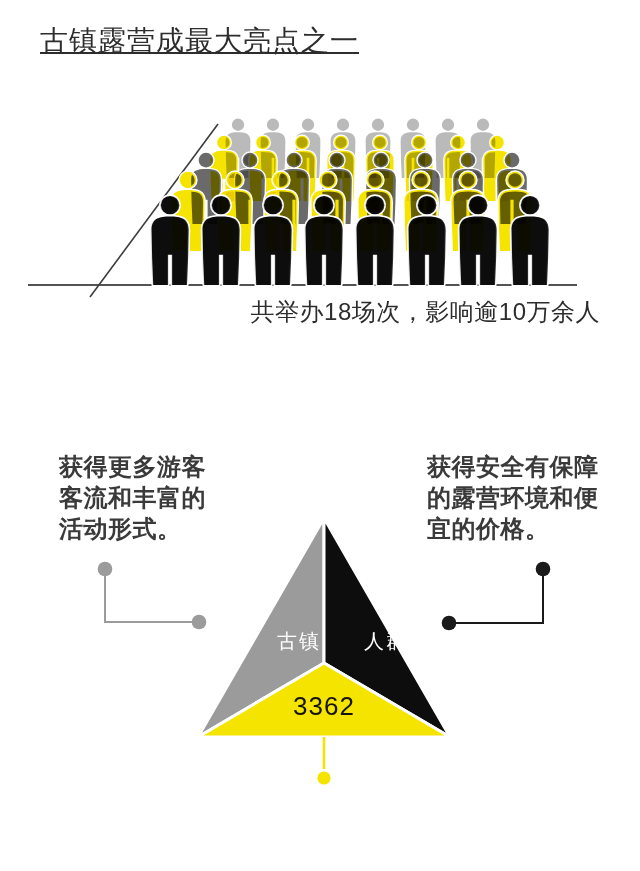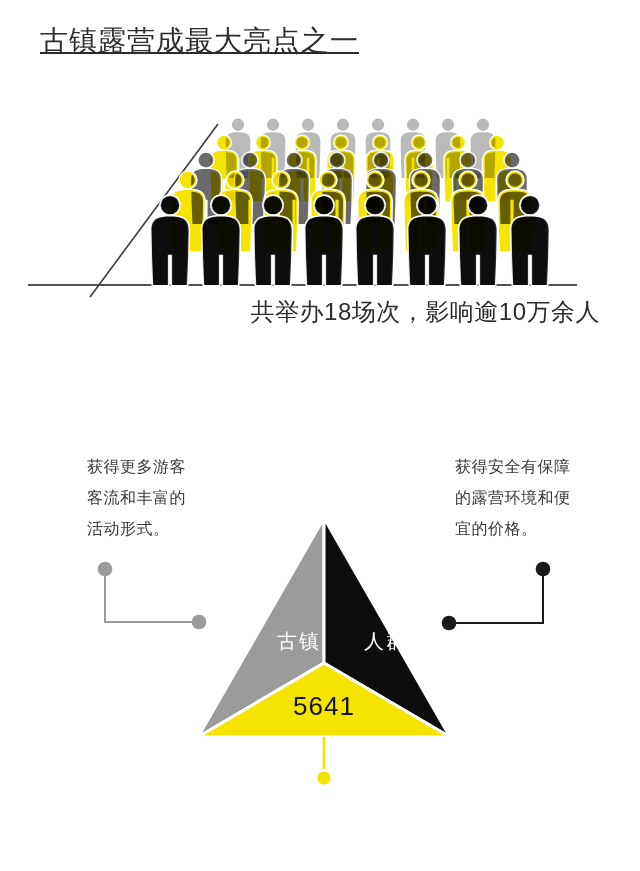--- a/index.html
+++ b/index.html
@@ -15,22 +15,22 @@
   .t2{top:369px;}
   .crowd{position:absolute;left:0;top:100px;}
   .figs{isolation:isolate;}
   .p-outline{fill:none;stroke:#ffffff;stroke-width:3;stroke-linejoin:round;}
   .p-fill{stroke:none;mix-blend-mode:multiply;}
   .caption{
     position:absolute;top:296px;left:160px;width:440px;text-align:right;
     font-size:24px;font-weight:300;color:#2d2d2d;letter-spacing:0.5px;
   }
   .ann{
-    position:absolute;font-size:16px;line-height:31px;font-weight:400;
-    color:#3a3a3a;white-space:pre-line;letter-spacing:0.5px;margin-left:28px;
+    position:absolute;font-size:24px;line-height:31px;font-weight:700;
+    color:#3a3a3a;white-space:pre-line;letter-spacing:0.5px;
   }
   .ann-left{left:59px;top:451px;width:180px;}
   .ann-right{left:427px;top:451px;width:195px;}
   .diagram{position:absolute;left:0;top:505px;}
   .tri-seg{stroke:#ffffff;stroke-width:3;stroke-linejoin:round;}
   .conn-line{fill:none;}
   .tri-label{
     position:absolute;top:628px;width:70px;text-align:right;
     color:#ffffff;font-size:20px;letter-spacing:2px;font-weight:400;white-space:nowrap;
   }
@@ -167,16 +167,16 @@
     <polyline class="conn-line" points="543,571 543,623 451,623" stroke-width="2" stroke="#1A1A1A"></polyline>
     <circle cx="543" cy="569" r="7.3" fill="#1A1A1A"></circle>
     <circle cx="449" cy="623" r="7.3" fill="#1A1A1A"></circle>
 
     <line x1="324" y1="737" x2="324" y2="769" stroke-width="2.6" stroke="#F5E400"></line>
     <circle cx="324" cy="778" r="6.6" fill="#F5E400"></circle>
   </svg>
 
   <div class="tri-label tri-label-left">古镇</div>
   <div class="tri-label tri-label-right">人群</div>
-  <div class="tri-value">5641</div>
+  <div class="tri-value">3362</div>
 
 
 </div>
 
 </body></html>

